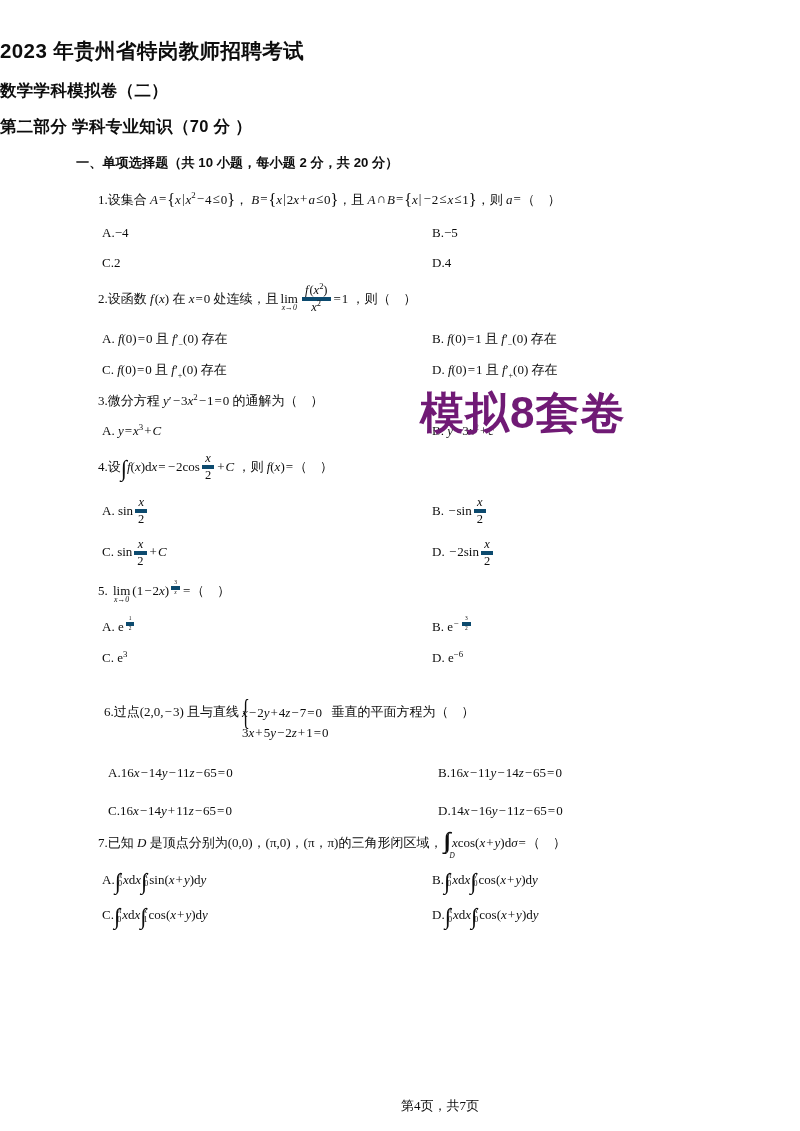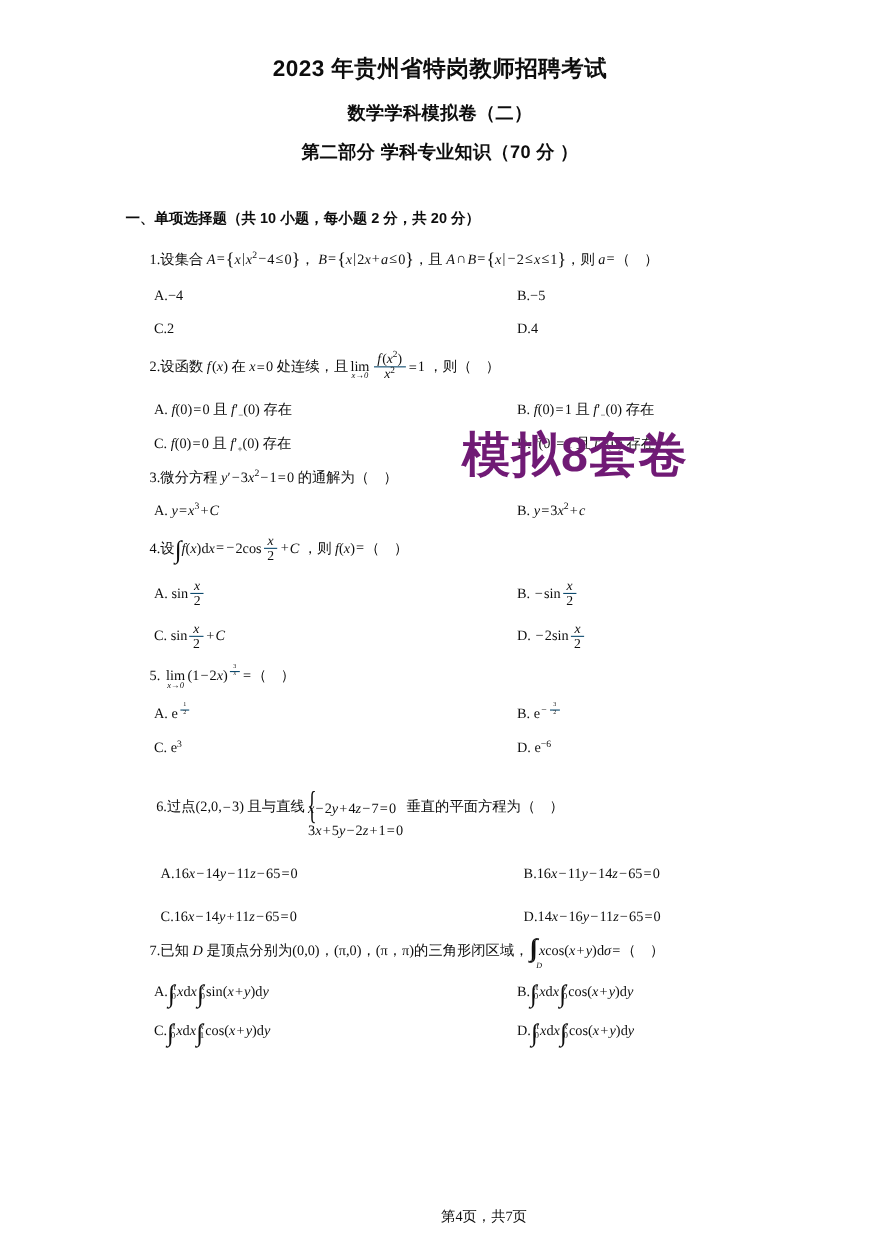--- a/index.html
+++ b/index.html
@@ -18,22 +18,22 @@
   .page {
     position: relative;
     width: 800px;
     height: 1131px;
     box-sizing: border-box;
     padding: 0;
   }
 
   
   .title-block {
-    padding-top: 48px;
-    text-align: center;
+    padding-top: 36px;
+    text-align: left;
   }
   .title-main {
     font-family: "Liberation Sans", "DejaVu Sans", sans-serif;
     font-weight: bold;
     font-size: 20.5px;
     letter-spacing: 0.4px;
     line-height: 1.5;
   }
   .title-sub {
     font-family: "Liberation Sans", "DejaVu Sans", sans-serif;
@@ -45,22 +45,22 @@
   .title-sub2 {
     font-family: "Liberation Sans", "DejaVu Sans", sans-serif;
     font-weight: bold;
     font-size: 16.5px;
     letter-spacing: 0.3px;
     margin-top: 14px;
   }
 
   
   .body-area {
-    margin-top: 40px;
-    padding-left: 118px;
+    margin-top: 16px;
+    padding-left: 80px;
     padding-right: 70px;
     position: relative;
   }
   .section-head {
     font-family: "Liberation Sans", "DejaVu Sans", sans-serif;
     font-weight: bold;
     font-size: 13.2px;
     margin-left: -4px;
     margin-bottom: 16px;
   }
@@ -106,21 +106,21 @@
   .frac {
     display: inline-block;
     vertical-align: middle;
     text-align: center;
     font-size: 0.96em;
     line-height: 1.05;
     margin: 0 2px;
     position: relative;
     top: -0.05em;
   }
-  .frac .num { display: block; padding: 0 3px; border-bottom: 1px solid #0c4a6e; }
+  .frac .num { display: block; padding: 0 3px; border-bottom: 4px solid #0c4a6e; }
   .frac .den { display: block; padding: 0 3px; }
   .frac.small { font-size: 0.62em; }
 
   
   .limop {
     display: inline-block;
     text-align: center;
     vertical-align: middle;
     line-height: 1;
     margin: 0 2px;

